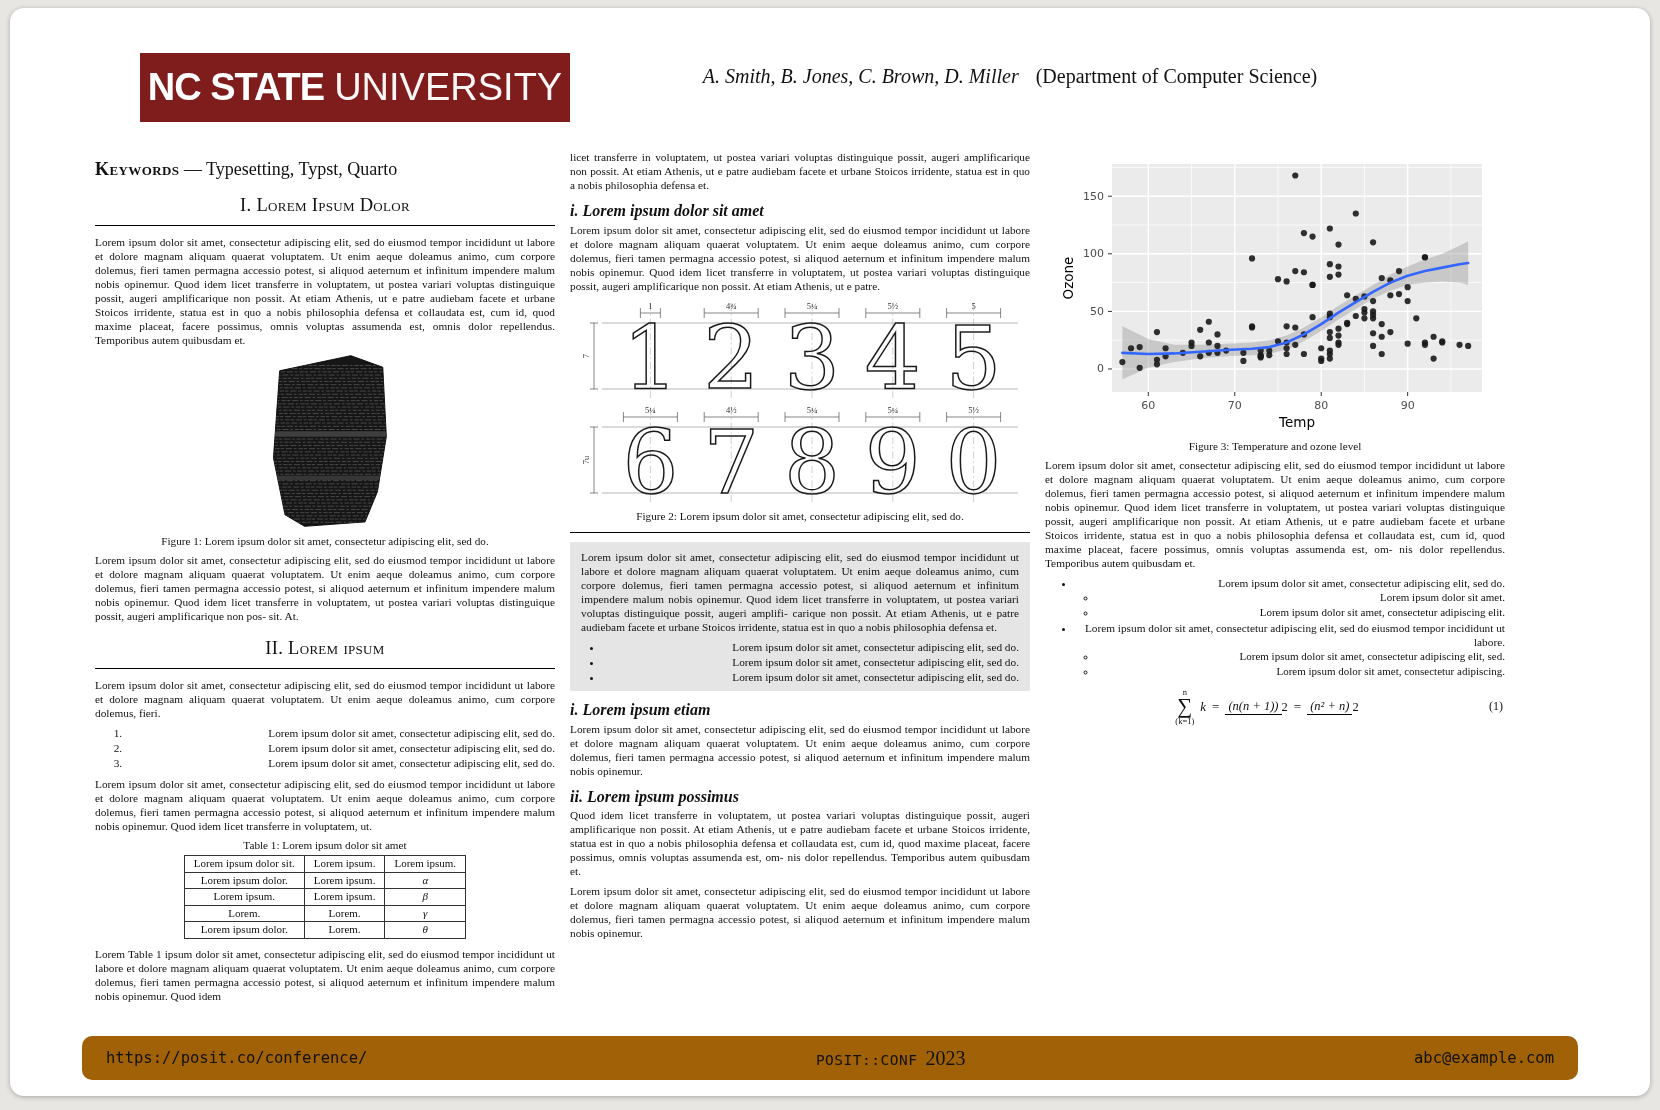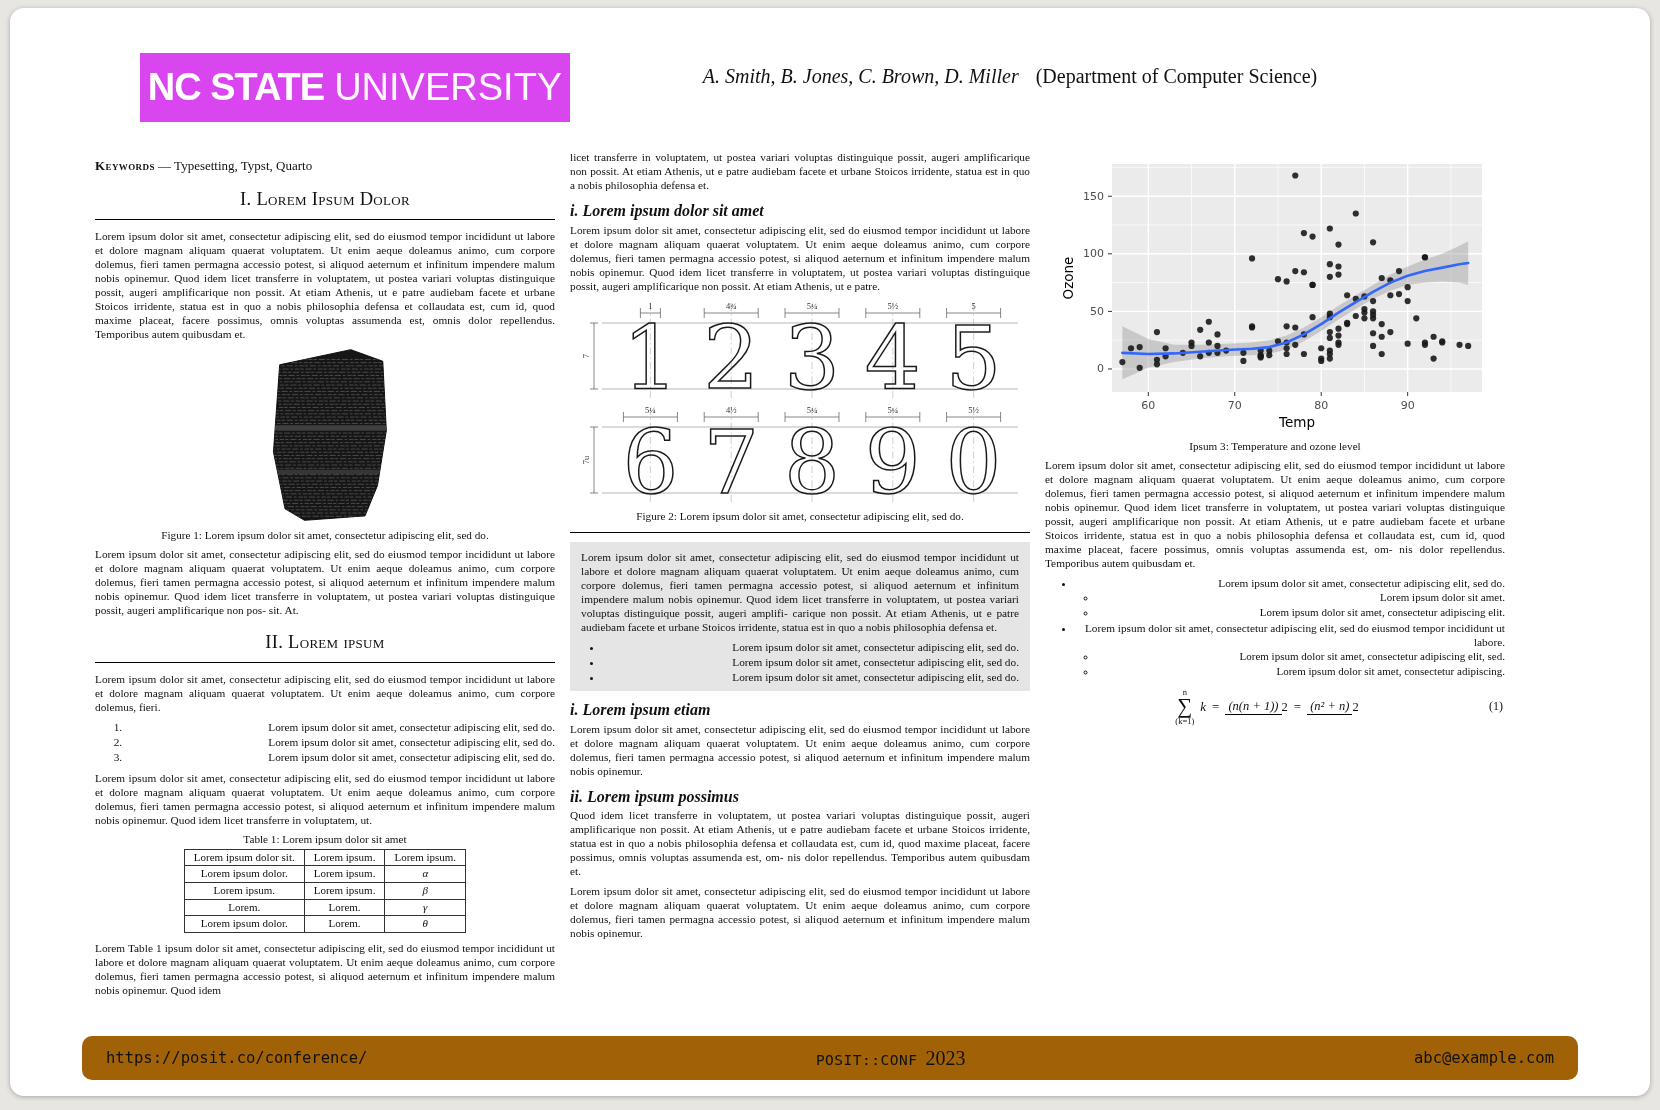--- a/index.html
+++ b/index.html
@@ -26,21 +26,21 @@
   .authors-line{margin-top:15px;font-size:20px;}
   .authors{font-style:italic;}
   .affiliation{margin-left:12px;}
   
   .col{
     position:absolute;top:142px;width:460px;height:872px;overflow:hidden;
     font-size:11.3px;line-height:1.24;text-align:justify;
   }
   .col1{left:85px;}.col2{left:560px;}.col3{left:1035px;}
   p{margin:0 0 6px;}
-  .keywords{font-size:13px;margin:8px 0 2px;text-align:left;}
+  .keywords{font-size:18px;margin:8px 0 2px;text-align:left;}
   .kw-label{font-weight:bold;font-variant:small-caps;letter-spacing:.4px;}
   h2{
     font-size:18.5px;font-weight:500;font-variant:small-caps;letter-spacing:.3px;
     text-align:center;margin:14px 0 0;
   }
   .rule{border-top:1.3px solid #000;margin:8px 0 9px;}
   h3{font-size:16px;font-style:italic;font-weight:600;margin:9px 0 2px;text-align:left;}
   figure{margin:6px 0 4px;text-align:center;}
   figcaption,.tbl-caption{font-size:11.2px;margin-top:3px;text-align:center;}
   ol,ul{margin:2px 0 7px;padding-left:30px;text-align:right;}
@@ -73,21 +73,21 @@
   .f-center{display:flex;align-items:baseline;gap:8px;}
   .f-conf{font-size:14.5px;letter-spacing:.5px;}
   .f-year{font-family:"Liberation Serif","DejaVu Serif",serif;font-size:20px;}
 </style>
 </head>
 <body style="background: rgb(232, 230, 227);">
 
 <div class="page">
 
   <header>
-    <div class="logo" id="logo" style="background: #d946ef; justify-content: center;">
+    <div class="logo" id="logo" style="background: #7f1d1d; justify-content: center;">
       <span class="logo-bold">NC STATE</span>
       <span class="logo-light">UNIVERSITY</span>
     </div>
     <div class="title-block">
       <div class="authors-line">
         <span class="authors">A. Smith, B. Jones, C. Brown, D. Miller</span>
         <span class="affiliation">(Department of Computer Science)</span>
       </div>
     </div>
   </header>
@@ -463,21 +463,21 @@
           <text x="88.3084112149533" y="253" text-anchor="middle" font-size="11" fill="#4D4D4D" font-family="DejaVu Sans, Liberation Sans, sans-serif">60</text>
           <line x1="174.75700934579442" x2="174.75700934579442" y1="236" y2="240" stroke="#333" stroke-width="1"></line>
           <text x="174.75700934579442" y="253" text-anchor="middle" font-size="11" fill="#4D4D4D" font-family="DejaVu Sans, Liberation Sans, sans-serif">70</text>
           <line x1="261.2056074766356" x2="261.2056074766356" y1="236" y2="240" stroke="#333" stroke-width="1"></line>
           <text x="261.2056074766356" y="253" text-anchor="middle" font-size="11" fill="#4D4D4D" font-family="DejaVu Sans, Liberation Sans, sans-serif">80</text>
           <line x1="347.6542056074767" x2="347.6542056074767" y1="236" y2="240" stroke="#333" stroke-width="1"></line>
           <text x="347.6542056074767" y="253" text-anchor="middle" font-size="11" fill="#4D4D4D" font-family="DejaVu Sans, Liberation Sans, sans-serif">90</text>
           <text x="237" y="271" text-anchor="middle" font-size="13.5" fill="#000" font-family="DejaVu Sans, Liberation Sans, sans-serif">Temp</text>
           <text x="13" y="122" text-anchor="middle" font-size="13.5" fill="#000" font-family="DejaVu Sans, Liberation Sans, sans-serif" transform="rotate(-90 13 122)">Ozone</text>
         </svg>
-      <figcaption>Ipsum 3:  Temperature and ozone level</figcaption>
+      <figcaption>Figure 3:  Temperature and ozone level</figcaption>
     </figure>
 
     <p>Lorem ipsum dolor sit amet, consectetur adipiscing elit, sed do eiusmod tempor incididunt ut labore et dolore magnam aliquam quaerat voluptatem. Ut enim aeque doleamus animo, cum corpore dolemus, fieri tamen permagna accessio potest, si aliquod aeternum et infinitum impendere malum nobis opinemur. Quod idem licet transferre in voluptatem, ut postea variari voluptas distinguique possit, augeri amplificarique non possit. At etiam Athenis, ut e patre audiebam facete et urbane Stoicos irridente, statua est in quo a nobis philosophia defensa et collaudata est, cum id, quod maxime placeat, facere possimus, omnis voluptas assumenda est, om- nis dolor repellendus. Temporibus autem quibusdam et.</p>
 
     <ul>
       <li>
         <span>Lorem ipsum dolor sit amet, consectetur adipiscing elit, sed do.</span>
         <ul>
           <li>Lorem ipsum dolor sit amet.</li>
           <li>Lorem ipsum dolor sit amet, consectetur adipiscing elit.</li>

